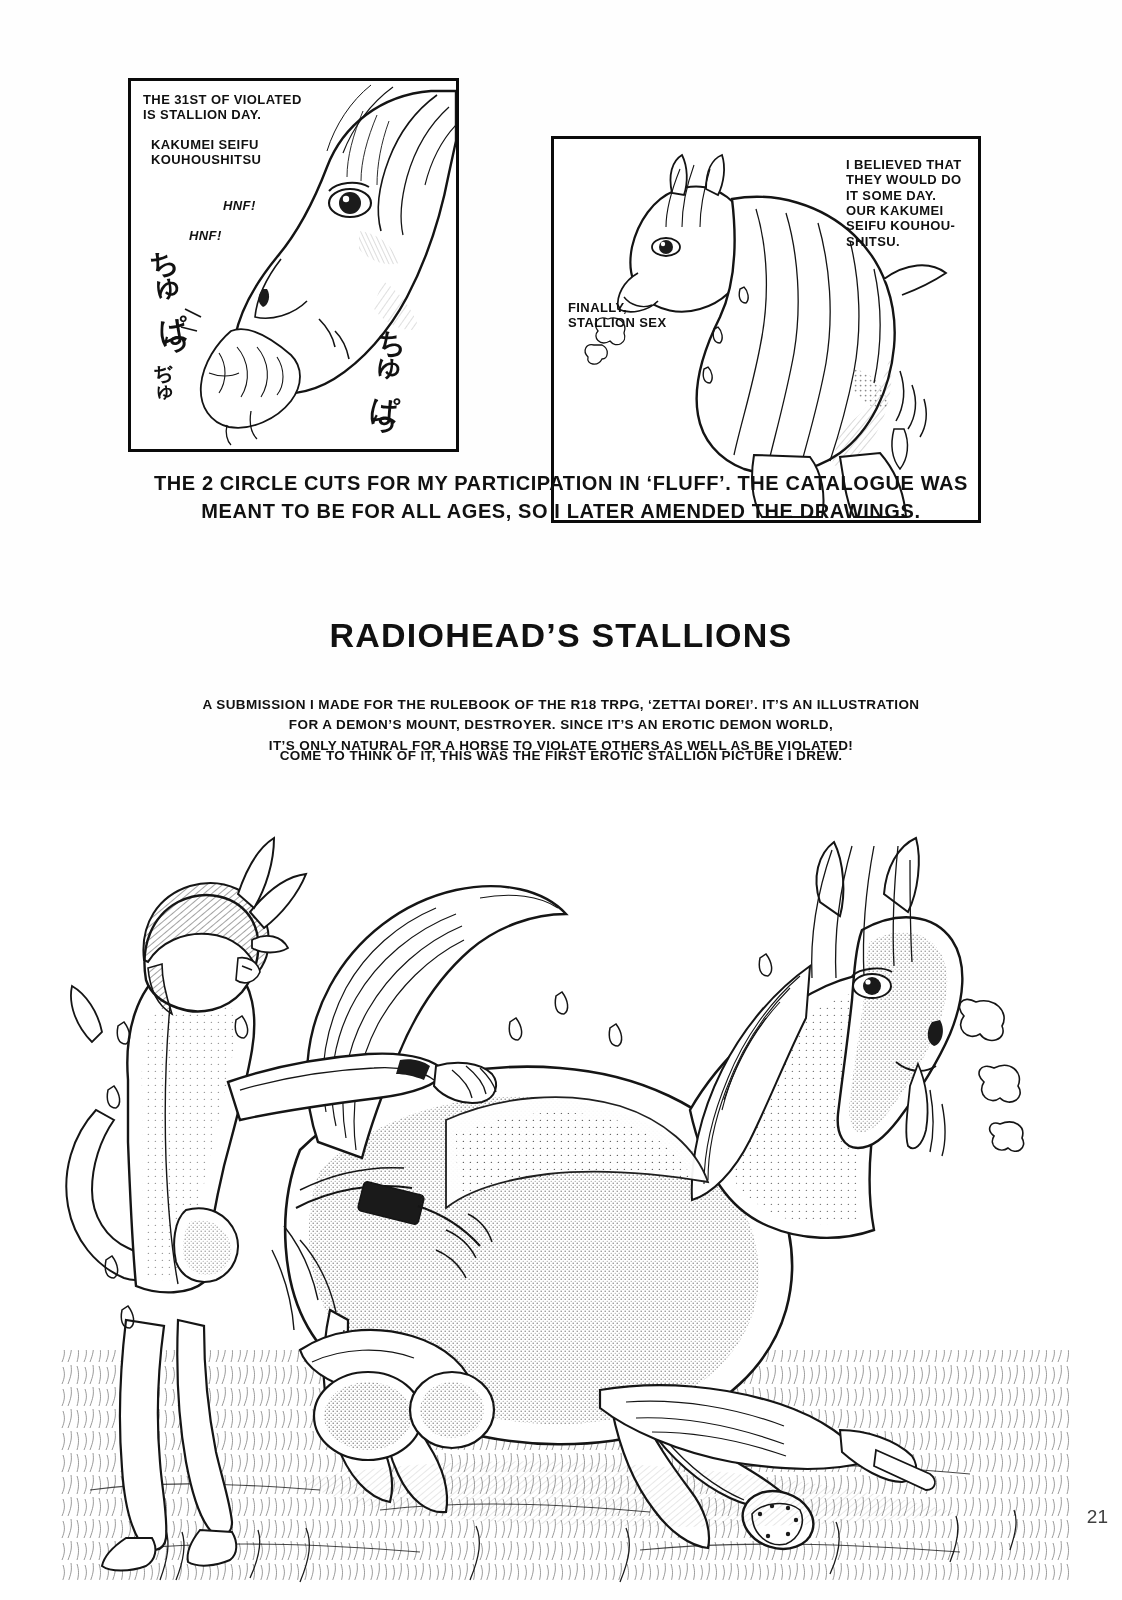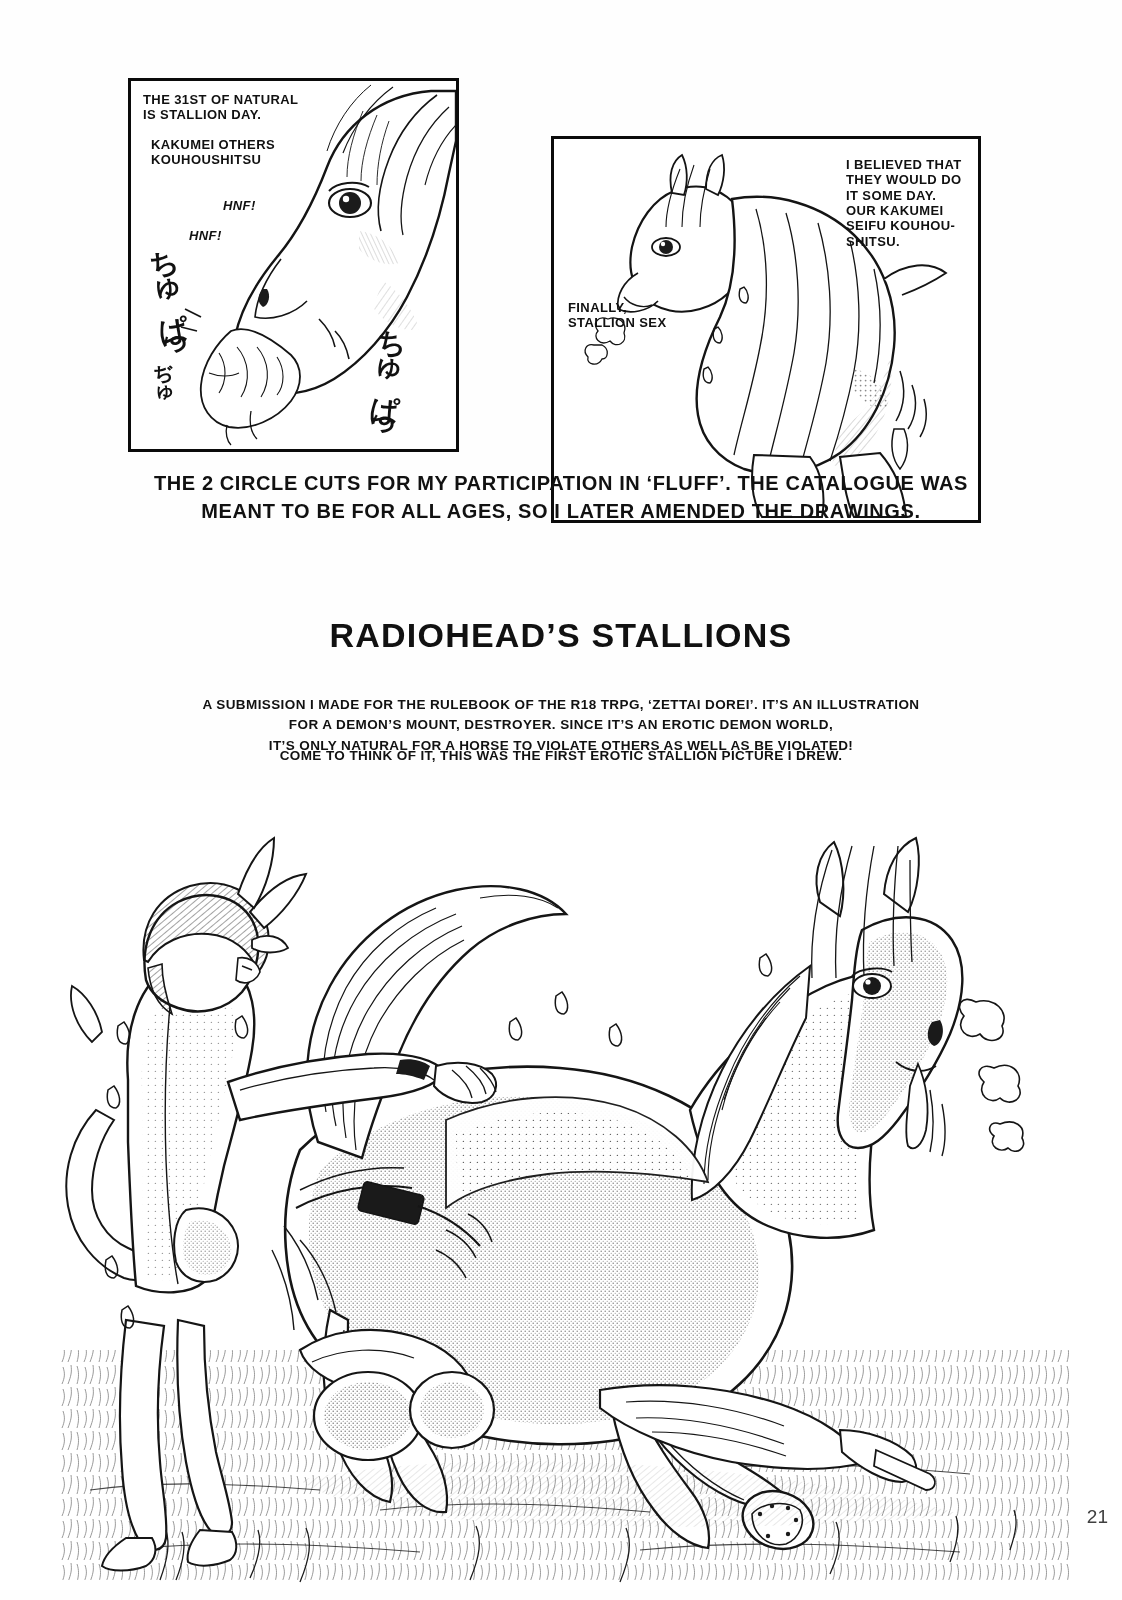--- a/index.html
+++ b/index.html
@@ -263,23 +263,23 @@
         <g stroke="#141414" stroke-width="1.6" fill="none">
           <path d="M54,228 L70,236"></path>
           <path d="M50,246 L66,250"></path>
           <path d="M188,238 C196,246 202,256 204,266"></path>
           <path d="M204,250 C212,258 216,268 218,278"></path>
         </g>
 
         <path d="M252,200 C268,210 282,228 288,248 C272,252 252,242 242,226 Z" fill="url(#hatchA)" opacity="0.35"></path>
       </svg>
 
-      <div class="panel-text t-date">THE 31ST OF NATURAL
+      <div class="panel-text t-date">THE 31ST OF VIOLATED
 IS STALLION DAY.</div>
-      <div class="panel-text t-kakumei">KAKUMEI OTHERS
+      <div class="panel-text t-kakumei">KAKUMEI SEIFU
 KOUHOUSHITSU</div>
       <div class="panel-text t-hnf1">HNF!</div>
       <div class="panel-text t-hnf2">HNF!</div>
       <div class="sfx sfx-1">ちゅぱっ</div>
       <div class="sfx sfx-2">ちゅぱっ</div>
       <div class="sfx sfx-3">ぢゅ</div>
     </div>
 
     <div class="panel" id="panel-right">
       <svg viewBox="0 0 424 381" width="424" height="381">

